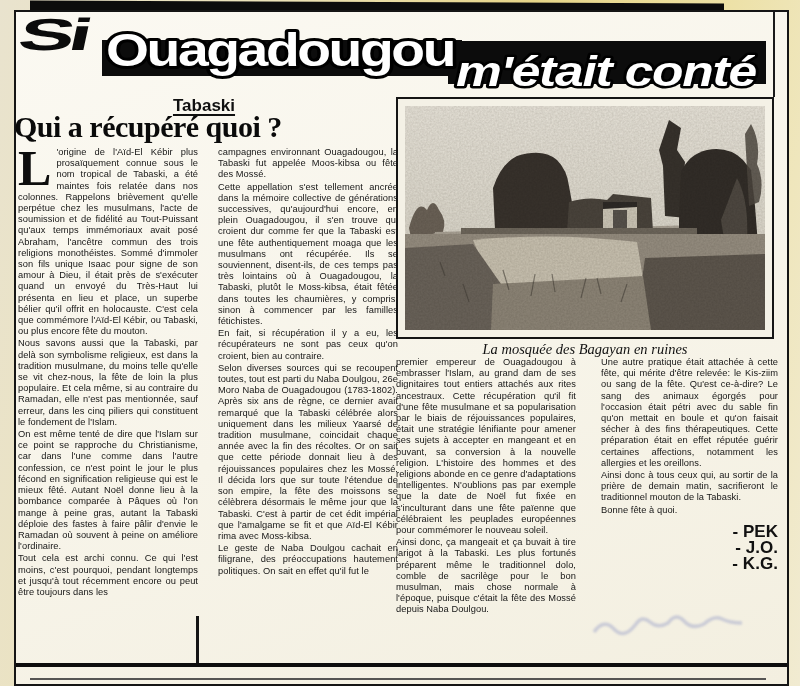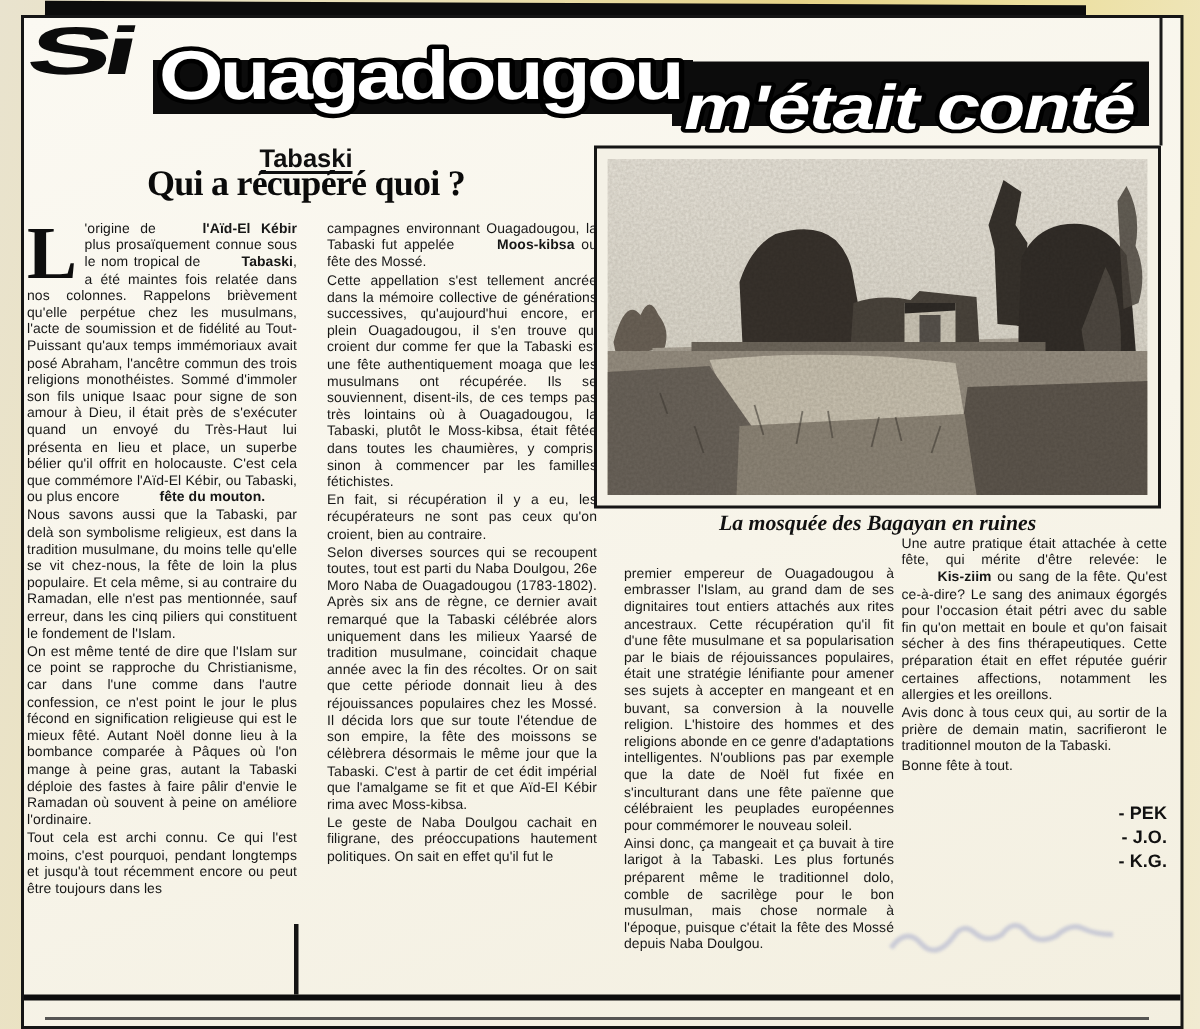--- a/index.html
+++ b/index.html
@@ -19,42 +19,42 @@
   .band2{left:448px;top:41px;width:318px;height:43px;}
   .mast-top{position:absolute;left:104px;top:22px;width:356px;height:56px;overflow:visible;}
   .mast-bottom{position:absolute;left:452px;top:48px;width:312px;height:54px;overflow:visible;}
   .mast-top text,.mast-bottom text{font-family:"Liberation Sans",sans-serif;font-weight:bold;
     fill:#ffffff;stroke:#000;paint-order:stroke;stroke-linejoin:round;}
 
   
   .kicker{position:absolute;left:18px;top:96px;width:372px;text-align:center;}
   .kicker span{font-size:17px;font-weight:bold;color:#101010;text-decoration:underline;
     text-decoration-thickness:2px;text-underline-offset:3px;}
-  .headline{position:absolute;left:14px;top:110px;width:380px;text-align:center;white-space:nowrap;
-    font-family:"Liberation Serif",serif;font-weight:bold;font-size:24px;letter-spacing:-.5px;color:#0a0a0a;}
+  .headline{position:absolute;left:14px;top:110px;width:380px;white-space:nowrap;
+    font-family:"Liberation Serif",serif;font-weight:bold;font-size:30px;letter-spacing:-.5px;color:#0a0a0a;}
 
   
   .photo{position:absolute;left:396px;top:97px;width:378px;height:242px;margin:0;box-sizing:border-box;
     border:2px solid #151515;background:#f4f1e6;padding:7px;}
   .photo svg{display:block;width:360px;height:224px;}
   .caption{position:absolute;left:396px;top:341px;width:378px;text-align:center;
-    font-family:"Liberation Serif",serif;font-style:italic;font-weight:bold;font-size:14.5px;color:#111;}
+    font-family:"Liberation Serif",serif;font-style:italic;font-weight:normal;font-size:14.5px;color:#111;}
 
   
   .col{position:absolute;width:180px;font-size:9.3px;line-height:11.2px;text-align:justify;
     color:#161616;overflow:hidden;letter-spacing:.05px;}
   .col p{margin:0 0 1px 0;}
-  .col b{font-weight:bold;margin-left:24px;}
+  .col b{font-weight:normal;}
   #col1{left:18px;top:147px;height:517px;}
   #col2{left:218px;top:147px;height:517px;}
-  #col3{left:416px;top:357px;height:306px;margin-top:20px;}
+  #col3{left:396px;top:357px;height:306px;}
   #col4{left:601px;top:357px;height:306px;width:177px;}
   .dropcap{float:left;font-family:"Liberation Serif",serif;font-weight:bold;font-size:50px;
     line-height:40px;padding:1px 5px 0 0;color:#0d0d0d;}
-  .signatures{margin-top:18px;text-align:right;font-weight:bold;font-size:12px;line-height:16px;color:#111;}
+  .signatures{margin-top:8px;text-align:right;font-weight:bold;font-size:17px;line-height:16px;color:#111;}
 
   
   .rule-bottom{position:absolute;left:16px;top:663px;width:771px;height:4px;background:#0d0d0d;}
   .rule-next{position:absolute;left:30px;top:678px;width:736px;height:2px;background:#3a3a3a;opacity:.85;}
   .col-divider{position:absolute;left:196px;top:616px;width:3px;height:47px;background:#141414;}
   .ink{position:absolute;left:588px;top:610px;width:160px;height:32px;opacity:.35;filter:blur(1.1px);}
 </style>
 </head>
 <body>
 
@@ -137,22 +137,22 @@
       <p><span>Selon diverses sources qui se recoupent toutes, tout est parti du Naba Doulgou, 26e Moro Naba de Ouagadougou (1783-1802). Après six ans de règne, ce dernier avait remarqué que la Tabaski célébrée alors uniquement dans les milieux Yaarsé de tradition musulmane, coincidait chaque année avec la fin des récoltes. Or on sait que cette période donnait lieu à des réjouissances populaires chez les Mossé. Il décida lors que sur toute l'étendue de son empire, la fête des moissons se célèbrera désormais le même jour que la Tabaski. C'est à partir de cet édit impérial que l'amalgame se fit et que Aïd-El Kébir rima avec Moss-kibsa.</span></p>
       <p><span>Le geste de Naba Doulgou cachait en filigrane, des préoccupations hautement politiques. On sait en effet qu'il fut le</span></p>
     </div>
   <div class="col" id="col3">
       <p><span>premier empereur de Ouagadougou à embrasser l'Islam, au grand dam de ses dignitaires tout entiers attachés aux rites ancestraux. Cette récupération qu'il fit d'une fête musulmane et sa popularisation par le biais de réjouissances populaires, était une stratégie lénifiante pour amener ses sujets à accepter en mangeant et en buvant, sa conversion à la nouvelle religion. L'histoire des hommes et des religions abonde en ce genre d'adaptations intelligentes. N'oublions pas par exemple que la date de Noël fut fixée en s'inculturant dans une fête païenne que célébraient les peuplades européennes pour commémorer le nouveau soleil.</span></p>
       <p><span>Ainsi donc, ça mangeait et ça buvait à tire larigot à la Tabaski. Les plus fortunés préparent même le traditionnel dolo, comble de sacrilège pour le bon musulman, mais chose normale à l'époque, puisque c'était la fête des Mossé depuis Naba Doulgou.</span></p>
     </div>
   <div class="col" id="col4">
     <div>
         <p><span>Une autre pratique était attachée à cette fête, qui mérite d'être relevée: le </span><b>Kis-ziim</b><span> ou sang de la fête. Qu'est ce-à-dire? Le sang des animaux égorgés pour l'occasion était pétri avec du sable fin qu'on mettait en boule et qu'on faisait sécher à des fins thérapeutiques. Cette préparation était en effet réputée guérir certaines affections, notamment les allergies et les oreillons.</span></p>
-        <p><span>Avis donc à tous ceux qui, au sortir de la prière de demain matin, sacrifieront le traditionnel mouton de la Tabaski.</span></p>
-        <p><span>Bonne fête à tout.</span></p>
+        <p><span>Ainsi donc à tous ceux qui, au sortir de la prière de demain matin, sacrifieront le traditionnel mouton de la Tabaski.</span></p>
+        <p><span>Bonne fête à quoi.</span></p>
       </div>
     <div class="signatures">
       <div>- PEK</div>
       <div>- J.O.</div>
       <div>- K.G.</div>
     </div>
   </div>
 
   <div class="col-divider"></div>
   <div class="rule-bottom"></div>

